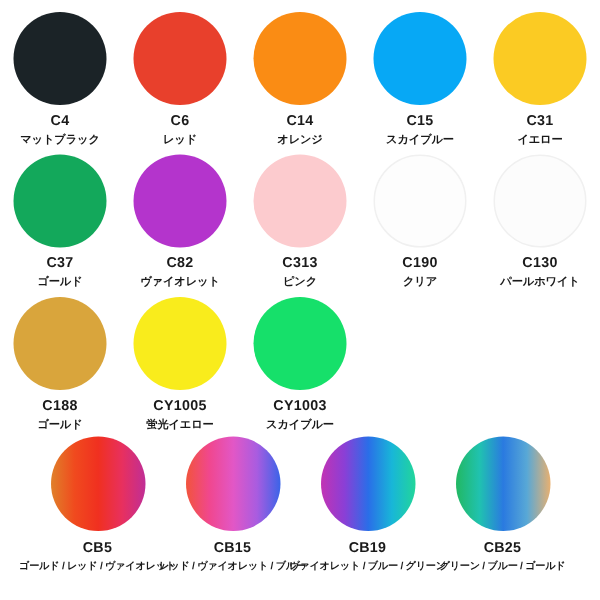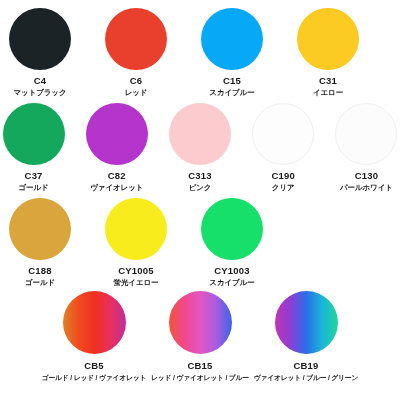--- a/index.html
+++ b/index.html
@@ -19,21 +19,20 @@
     position: relative;
     box-sizing: border-box;
   }
   .swatch-row {
     display: flex;
     flex-direction: row;
     justify-content: flex-start;
     align-items: flex-start;
     width: 400px;
     height: 95px;
-    gap: 16px;
   }
   .swatch-row.row-last {
     height: 110px;
     justify-content: center;
   }
   .swatch-cell {
     width: 80px;
     display: flex;
     flex-direction: column;
     align-items: center;
@@ -92,20 +91,25 @@
   <div class="swatch-row">
     <div class="swatch-cell">
       <div class="swatch-disc" style="background: rgb(27, 35, 39);"></div>
       <div class="swatch-code">C4</div>
       <div class="swatch-name">マットブラック</div>
     </div>
     <div class="swatch-cell">
       <div class="swatch-disc" style="background: rgb(232, 64, 44);"></div>
       <div class="swatch-code">C6</div>
       <div class="swatch-name">レッド</div>
+    </div>
+    <div class="swatch-cell">
+      <div class="swatch-disc" style="background: rgb(250, 140, 20);"></div>
+      <div class="swatch-code">C14</div>
+      <div class="swatch-name">オレンジ</div>
     </div>
     <div class="swatch-cell">
       <div class="swatch-disc" style="background: rgb(7, 168, 245);"></div>
       <div class="swatch-code">C15</div>
       <div class="swatch-name">スカイブルー</div>
     </div>
     <div class="swatch-cell">
       <div class="swatch-disc" style="background: rgb(251, 203, 35);"></div>
       <div class="swatch-code">C31</div>
       <div class="swatch-name">イエロー</div>
@@ -167,15 +171,20 @@
     <div class="swatch-cell">
       <div class="swatch-disc" style="background: linear-gradient(90deg, rgb(242, 84, 60), rgb(240, 71, 143), rgb(226, 87, 198), rgb(169, 92, 224), rgb(58, 100, 232));"></div>
       <div class="swatch-code">CB15</div>
       <div class="swatch-name">レッド / ヴァイオレット / ブルー</div>
     </div>
     <div class="swatch-cell">
       <div class="swatch-disc" style="background: linear-gradient(90deg, rgb(194, 51, 180), rgb(138, 63, 214), rgb(42, 110, 232), rgb(24, 182, 216), rgb(34, 214, 154));"></div>
       <div class="swatch-code">CB19</div>
       <div class="swatch-name">ヴァイオレット / ブルー / グリーン</div>
     </div>
+    <div class="swatch-cell">
+      <div class="swatch-disc" style="background: linear-gradient(90deg, rgb(34, 184, 98), rgb(32, 194, 176), rgb(42, 122, 224), rgb(88, 168, 214), rgb(232, 176, 112));"></div>
+      <div class="swatch-code">CB25</div>
+      <div class="swatch-name">グリーン / ブルー / ゴールド</div>
+    </div>
   </div>
 
 </div>
 
 </body></html>

